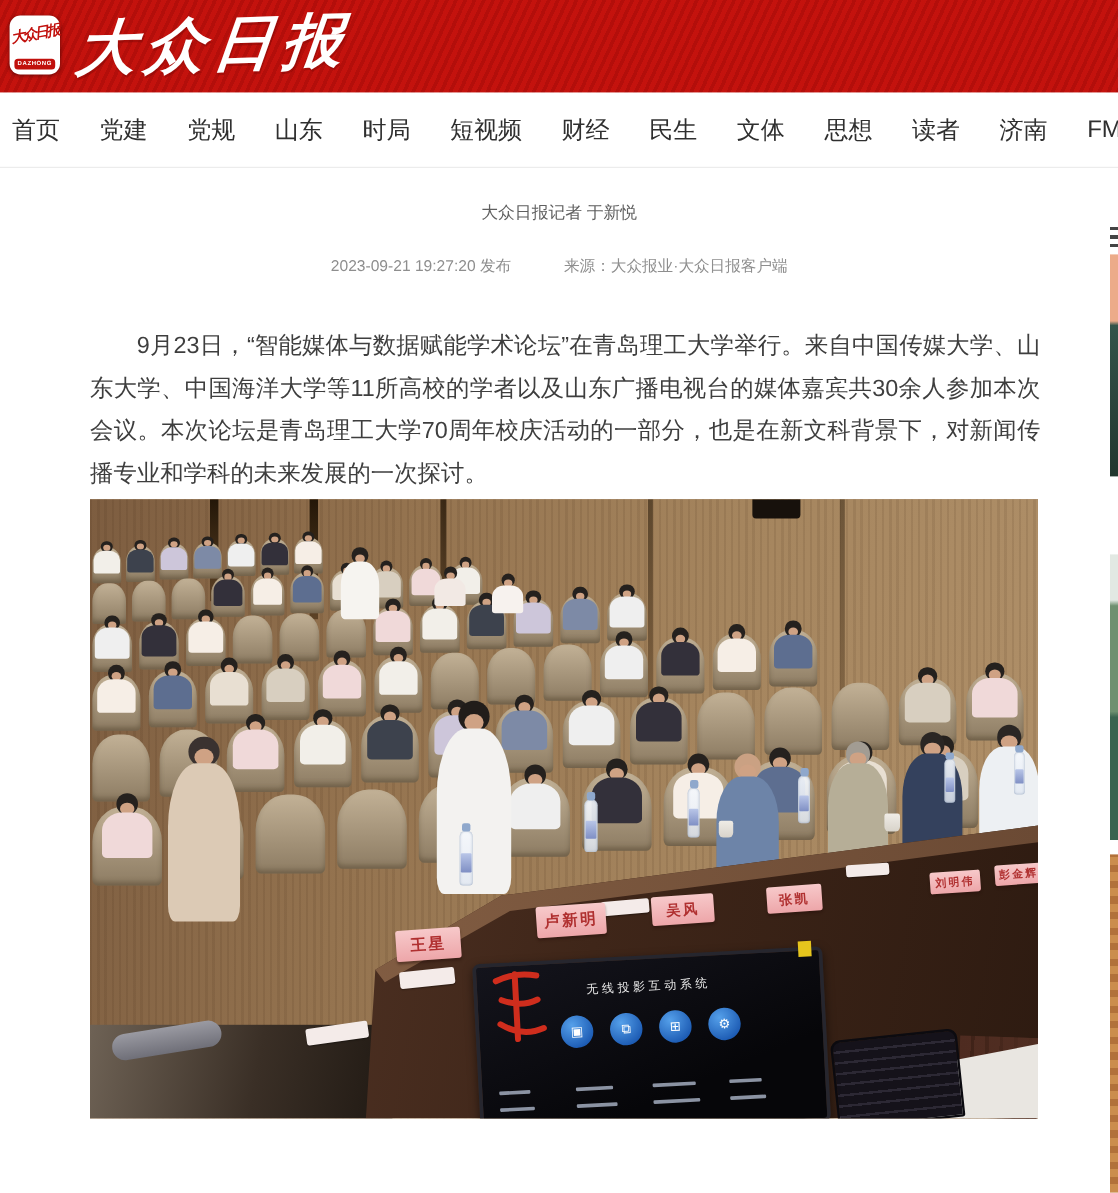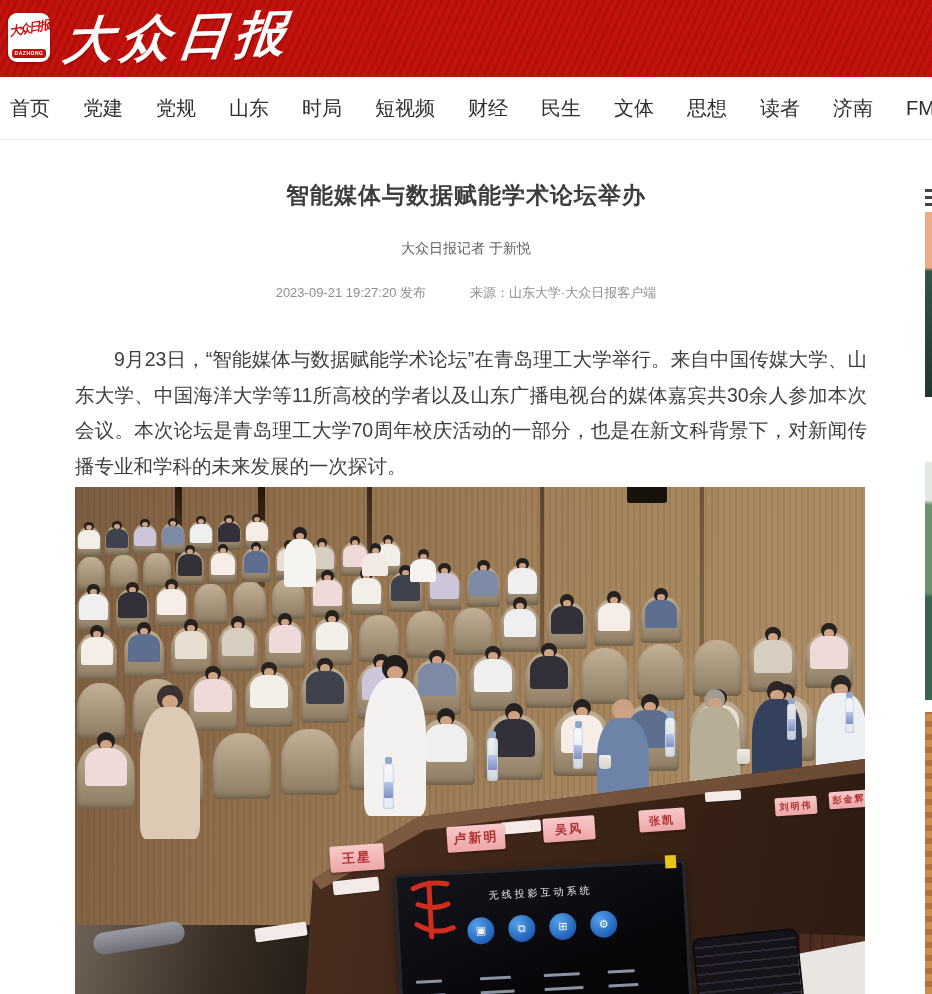--- a/index.html
+++ b/index.html
@@ -116,25 +116,24 @@
     <span>财经</span>
     <span>民生</span>
     <span>文体</span>
     <span>思想</span>
     <span>读者</span>
     <span>济南</span>
     <span>FM</span>
   </div>
 
 <div class="article-head">
-  <div class="title">智能媒体与数据赋能学术论坛举办</div>
   <div class="byline">大众日报记者 于新悦</div>
   <div class="meta">
     <span>2023-09-21 19:27:20 发布</span>
-    <span>来源：山东大学·大众日报客户端</span>
+    <span>来源：大众报业·大众日报客户端</span>
   </div>
 </div>
 
 <div class="paragraph">9月23日，“智能媒体与数据赋能学术论坛”在青岛理工大学举行。来自中国传媒大学、山东大学、中国海洋大学等11所高校的学者以及山东广播电视台的媒体嘉宾共30余人参加本次会议。本次论坛是青岛理工大学70周年校庆活动的一部分，也是在新文科背景下，对新闻传播专业和学科的未来发展的一次探讨。</div>
 
 <div class="photo" id="photo">
   <div class="wall"></div>
   <div class="wall-seam s1"></div>
   <div class="wall-seam s2"></div>
   <div class="wall-seam s3"></div>

